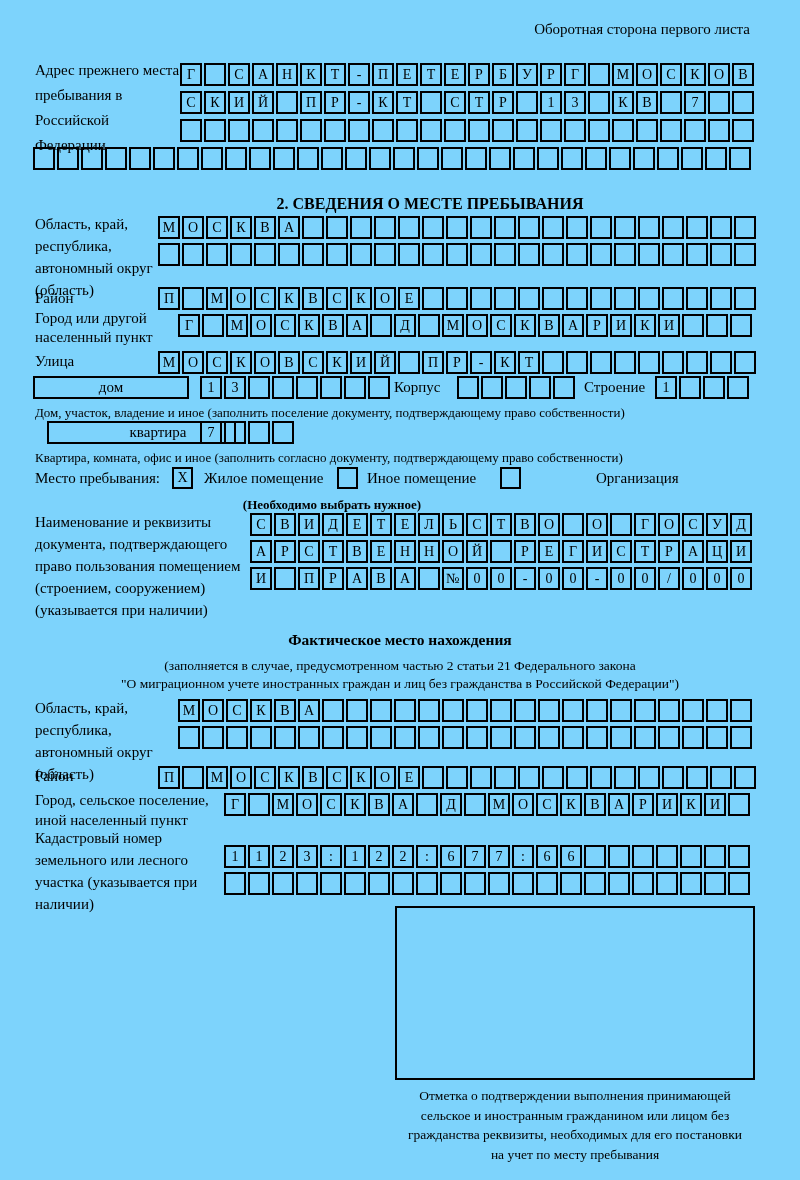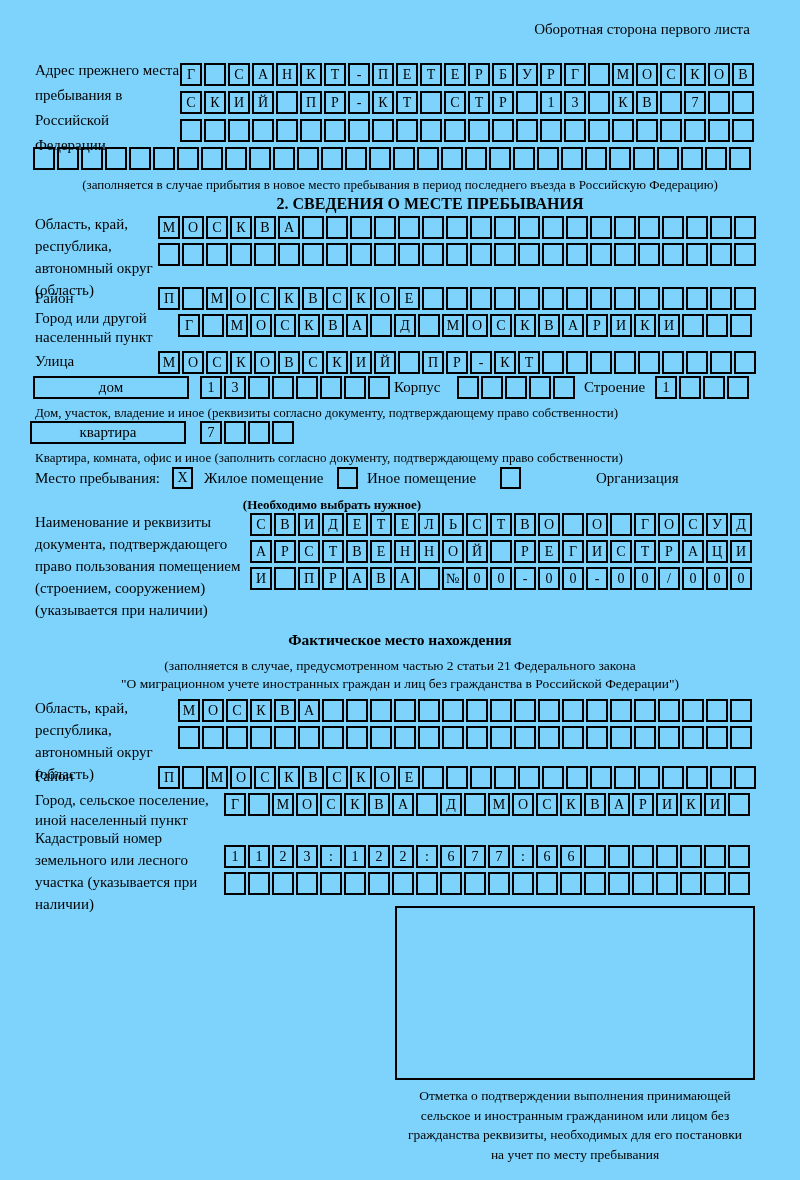--- a/index.html
+++ b/index.html
@@ -39,21 +39,20 @@
 
 <div class="page">
 
   <div class="abs inltxt" style="left:350px; top:18px; width:400px; text-align:right;">Оборотная сторона первого листа</div>
 
   <div class="abs lbl" style="left:35px; top:58px; width:148px;">Адрес прежнего места пребывания в Российской Федерации</div>
   <div class="abs row" style="left:180px; top:63px;"><span class="cell">Г</span><span class="cell"></span><span class="cell">С</span><span class="cell">А</span><span class="cell">Н</span><span class="cell">К</span><span class="cell">Т</span><span class="cell">-</span><span class="cell">П</span><span class="cell">Е</span><span class="cell">Т</span><span class="cell">Е</span><span class="cell">Р</span><span class="cell">Б</span><span class="cell">У</span><span class="cell">Р</span><span class="cell">Г</span><span class="cell"></span><span class="cell">М</span><span class="cell">О</span><span class="cell">С</span><span class="cell">К</span><span class="cell">О</span><span class="cell">В</span></div>
   <div class="abs row" style="left:180px; top:91px;"><span class="cell">С</span><span class="cell">К</span><span class="cell">И</span><span class="cell">Й</span><span class="cell"></span><span class="cell">П</span><span class="cell">Р</span><span class="cell">-</span><span class="cell">К</span><span class="cell">Т</span><span class="cell"></span><span class="cell">С</span><span class="cell">Т</span><span class="cell">Р</span><span class="cell"></span><span class="cell">1</span><span class="cell">3</span><span class="cell"></span><span class="cell">К</span><span class="cell">В</span><span class="cell"></span><span class="cell">7</span><span class="cell"></span><span class="cell"></span></div>
   <div class="abs row" style="left:180px; top:119px;"><span class="cell"></span><span class="cell"></span><span class="cell"></span><span class="cell"></span><span class="cell"></span><span class="cell"></span><span class="cell"></span><span class="cell"></span><span class="cell"></span><span class="cell"></span><span class="cell"></span><span class="cell"></span><span class="cell"></span><span class="cell"></span><span class="cell"></span><span class="cell"></span><span class="cell"></span><span class="cell"></span><span class="cell"></span><span class="cell"></span><span class="cell"></span><span class="cell"></span><span class="cell"></span><span class="cell"></span></div>
   <div class="abs row" style="left:33px;  top:147px;"><span class="cell"></span><span class="cell"></span><span class="cell"></span><span class="cell"></span><span class="cell"></span><span class="cell"></span><span class="cell"></span><span class="cell"></span><span class="cell"></span><span class="cell"></span><span class="cell"></span><span class="cell"></span><span class="cell"></span><span class="cell"></span><span class="cell"></span><span class="cell"></span><span class="cell"></span><span class="cell"></span><span class="cell"></span><span class="cell"></span><span class="cell"></span><span class="cell"></span><span class="cell"></span><span class="cell"></span><span class="cell"></span><span class="cell"></span><span class="cell"></span><span class="cell"></span><span class="cell"></span><span class="cell"></span></div>
-  <div class="abs note ctr" style="left:0; top:175px; width:800px;">(заполняется в случае прибытия в новое место пребывания в период последнего въезда в Российскую Федерацию)</div>
 
   <div class="abs h" style="top:195px;padding-left:30px;">2. СВЕДЕНИЯ О МЕСТЕ ПРЕБЫВАНИЯ</div>
 
   <div class="abs lbl2" style="left:35px; top:213px; width:128px;">Область, край, республика, автономный округ (область)</div>
   <div class="abs row" style="left:158px; top:216px;"><span class="cell">М</span><span class="cell">О</span><span class="cell">С</span><span class="cell">К</span><span class="cell">В</span><span class="cell">А</span><span class="cell"></span><span class="cell"></span><span class="cell"></span><span class="cell"></span><span class="cell"></span><span class="cell"></span><span class="cell"></span><span class="cell"></span><span class="cell"></span><span class="cell"></span><span class="cell"></span><span class="cell"></span><span class="cell"></span><span class="cell"></span><span class="cell"></span><span class="cell"></span><span class="cell"></span><span class="cell"></span><span class="cell"></span></div>
   <div class="abs row" style="left:158px; top:243px;"><span class="cell"></span><span class="cell"></span><span class="cell"></span><span class="cell"></span><span class="cell"></span><span class="cell"></span><span class="cell"></span><span class="cell"></span><span class="cell"></span><span class="cell"></span><span class="cell"></span><span class="cell"></span><span class="cell"></span><span class="cell"></span><span class="cell"></span><span class="cell"></span><span class="cell"></span><span class="cell"></span><span class="cell"></span><span class="cell"></span><span class="cell"></span><span class="cell"></span><span class="cell"></span><span class="cell"></span><span class="cell"></span></div>
 
   <div class="abs lbl2" style="left:35px; top:287px;">Район</div>
   <div class="abs row" style="left:158px; top:287px;"><span class="cell">П</span><span class="cell"></span><span class="cell">М</span><span class="cell">О</span><span class="cell">С</span><span class="cell">К</span><span class="cell">В</span><span class="cell">С</span><span class="cell">К</span><span class="cell">О</span><span class="cell">Е</span><span class="cell"></span><span class="cell"></span><span class="cell"></span><span class="cell"></span><span class="cell"></span><span class="cell"></span><span class="cell"></span><span class="cell"></span><span class="cell"></span><span class="cell"></span><span class="cell"></span><span class="cell"></span><span class="cell"></span><span class="cell"></span></div>
 
@@ -62,23 +61,23 @@
 
   <div class="abs lbl2" style="left:35px; top:350px;">Улица</div>
   <div class="abs row" style="left:158px; top:351px;"><span class="cell">М</span><span class="cell">О</span><span class="cell">С</span><span class="cell">К</span><span class="cell">О</span><span class="cell">В</span><span class="cell">С</span><span class="cell">К</span><span class="cell">И</span><span class="cell">Й</span><span class="cell"></span><span class="cell">П</span><span class="cell">Р</span><span class="cell">-</span><span class="cell">К</span><span class="cell">Т</span><span class="cell"></span><span class="cell"></span><span class="cell"></span><span class="cell"></span><span class="cell"></span><span class="cell"></span><span class="cell"></span><span class="cell"></span><span class="cell"></span></div>
 
   <div class="abs labelbox" style="left:33px; top:376px;">дом</div>
   <div class="abs row" style="left:200px; top:376px;"><span class="cell">1</span><span class="cell">3</span><span class="cell"></span><span class="cell"></span><span class="cell"></span><span class="cell"></span><span class="cell"></span><span class="cell"></span></div>
   <div class="abs inltxt" style="left:394px; top:376px;">Корпус</div>
   <div class="abs row" style="left:457px; top:376px;"><span class="cell"></span><span class="cell"></span><span class="cell"></span><span class="cell"></span><span class="cell"></span></div>
   <div class="abs inltxt" style="left:584px; top:376px;">Строение</div>
   <div class="abs row" style="left:655px; top:376px;"><span class="cell">1</span><span class="cell"></span><span class="cell"></span><span class="cell"></span></div>
-  <div class="abs note" style="left:35px; top:403px; width:730px;">Дом, участок, владение и иное (реквизиты согласно документу, подтверждающему право собственности)</div>
+  <div class="abs note" style="left:35px; top:403px; width:730px;">Дом, участок, владение и иное (заполнить поселение документу, подтверждающему право собственности)</div>
 
-  <div class="abs labelbox" style="left:30px; top:421px;">квартира</div>
+  <div class="abs labelbox" style="left:47px; top:421px;padding-left:33px;">квартира</div>
   <div class="abs row" style="left:200px; top:421px;"><span class="cell">7</span><span class="cell"></span><span class="cell"></span><span class="cell"></span></div>
   <div class="abs note" style="left:35px; top:448px; width:730px;">Квартира, комната, офис и иное (заполнить согласно документу, подтверждающему право собственности)</div>
 
   <div class="abs inltxt" style="left:35px; top:467px;text-align:center;">Место пребывания:</div>
   <div class="abs checkbox" style="left:172px; top:467px;">X</div>
   <div class="abs inltxt" style="left:204px; top:467px;">Жилое помещение</div>
   <div class="abs checkbox" style="left:337px; top:467px;"></div>
   <div class="abs inltxt" style="left:367px; top:467px;">Иное помещение</div>
   <div class="abs checkbox" style="left:500px; top:467px;"></div>
   <div class="abs inltxt" style="left:548px; top:467px;margin-left:48px;">Организация</div>

